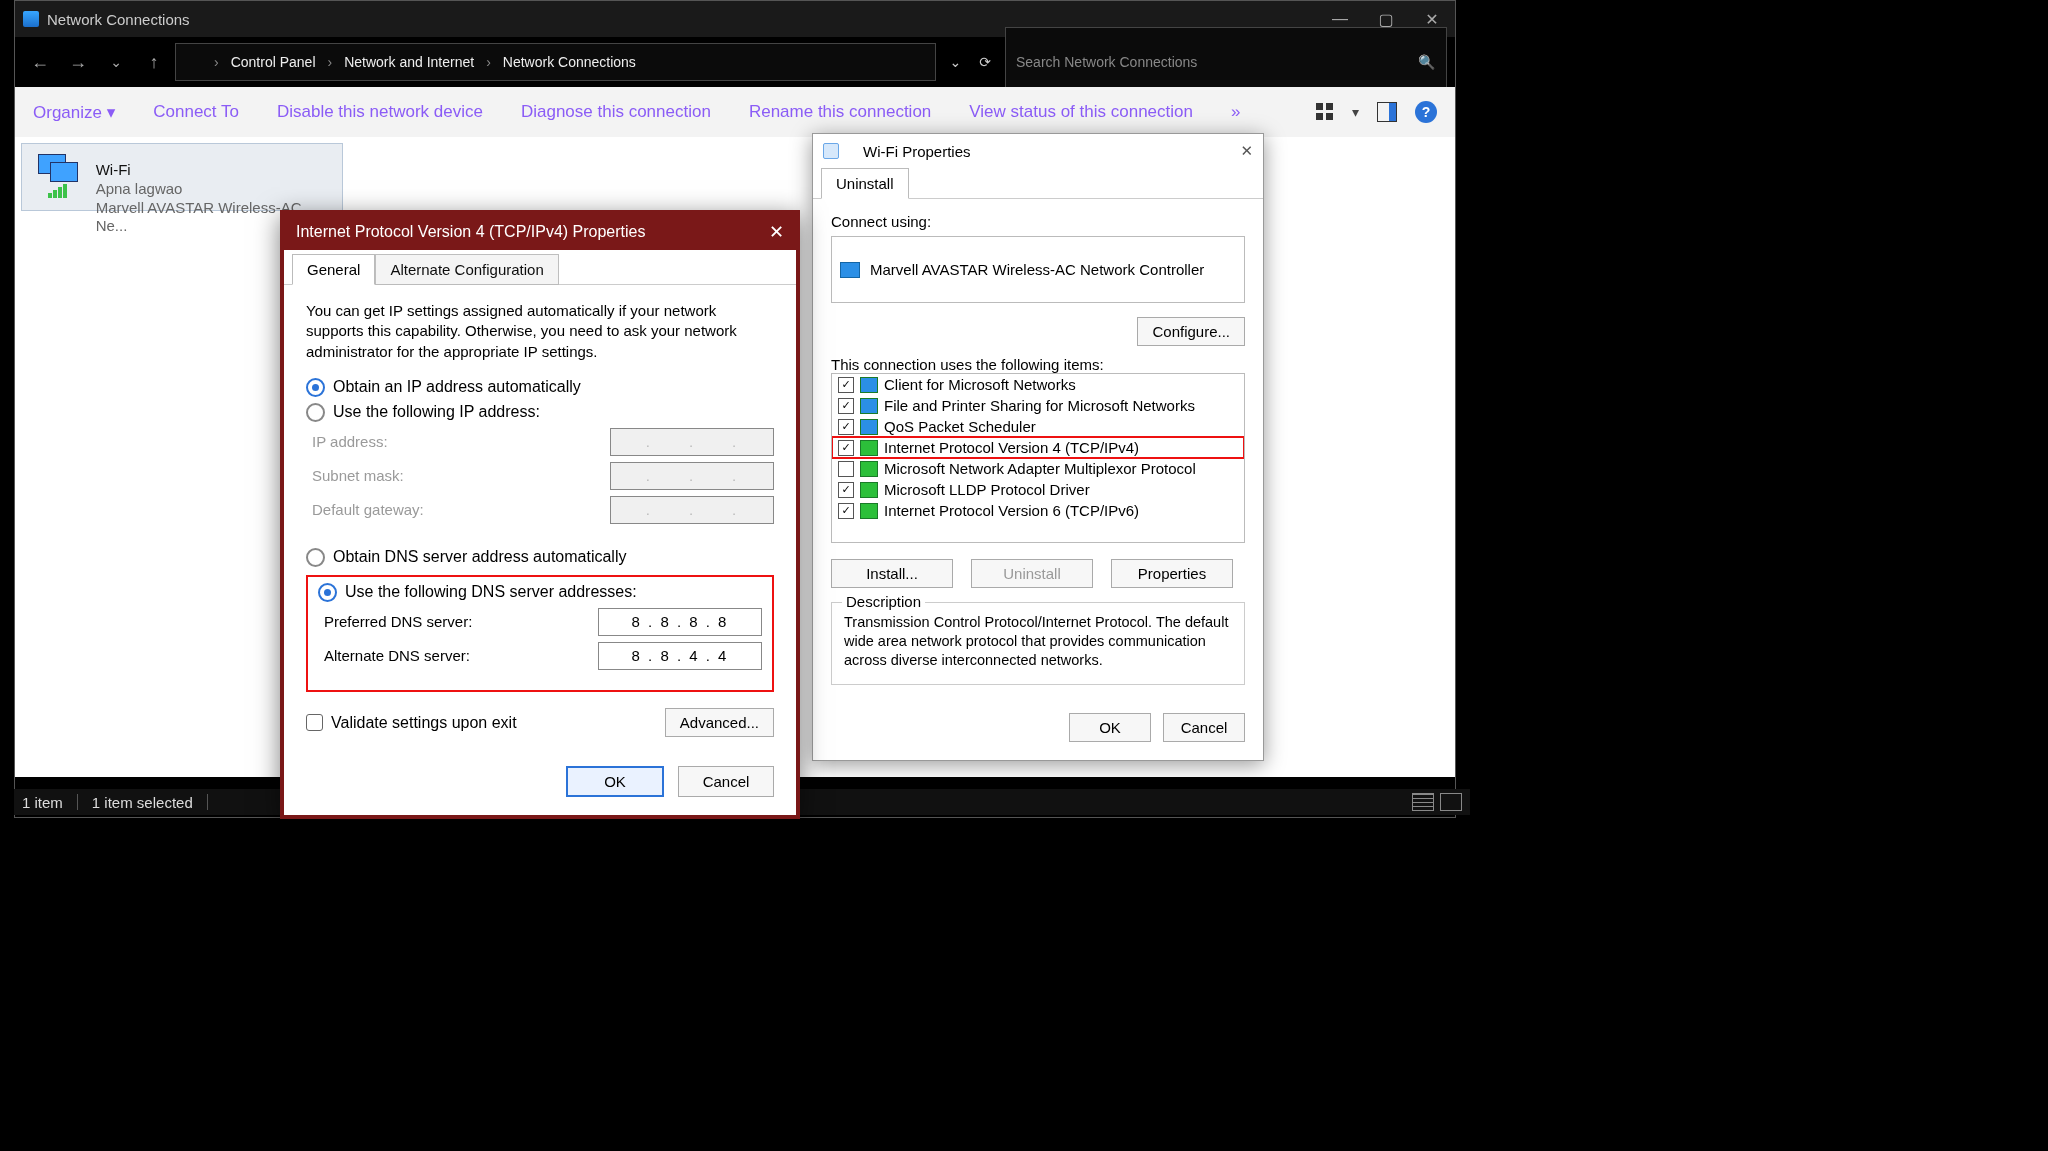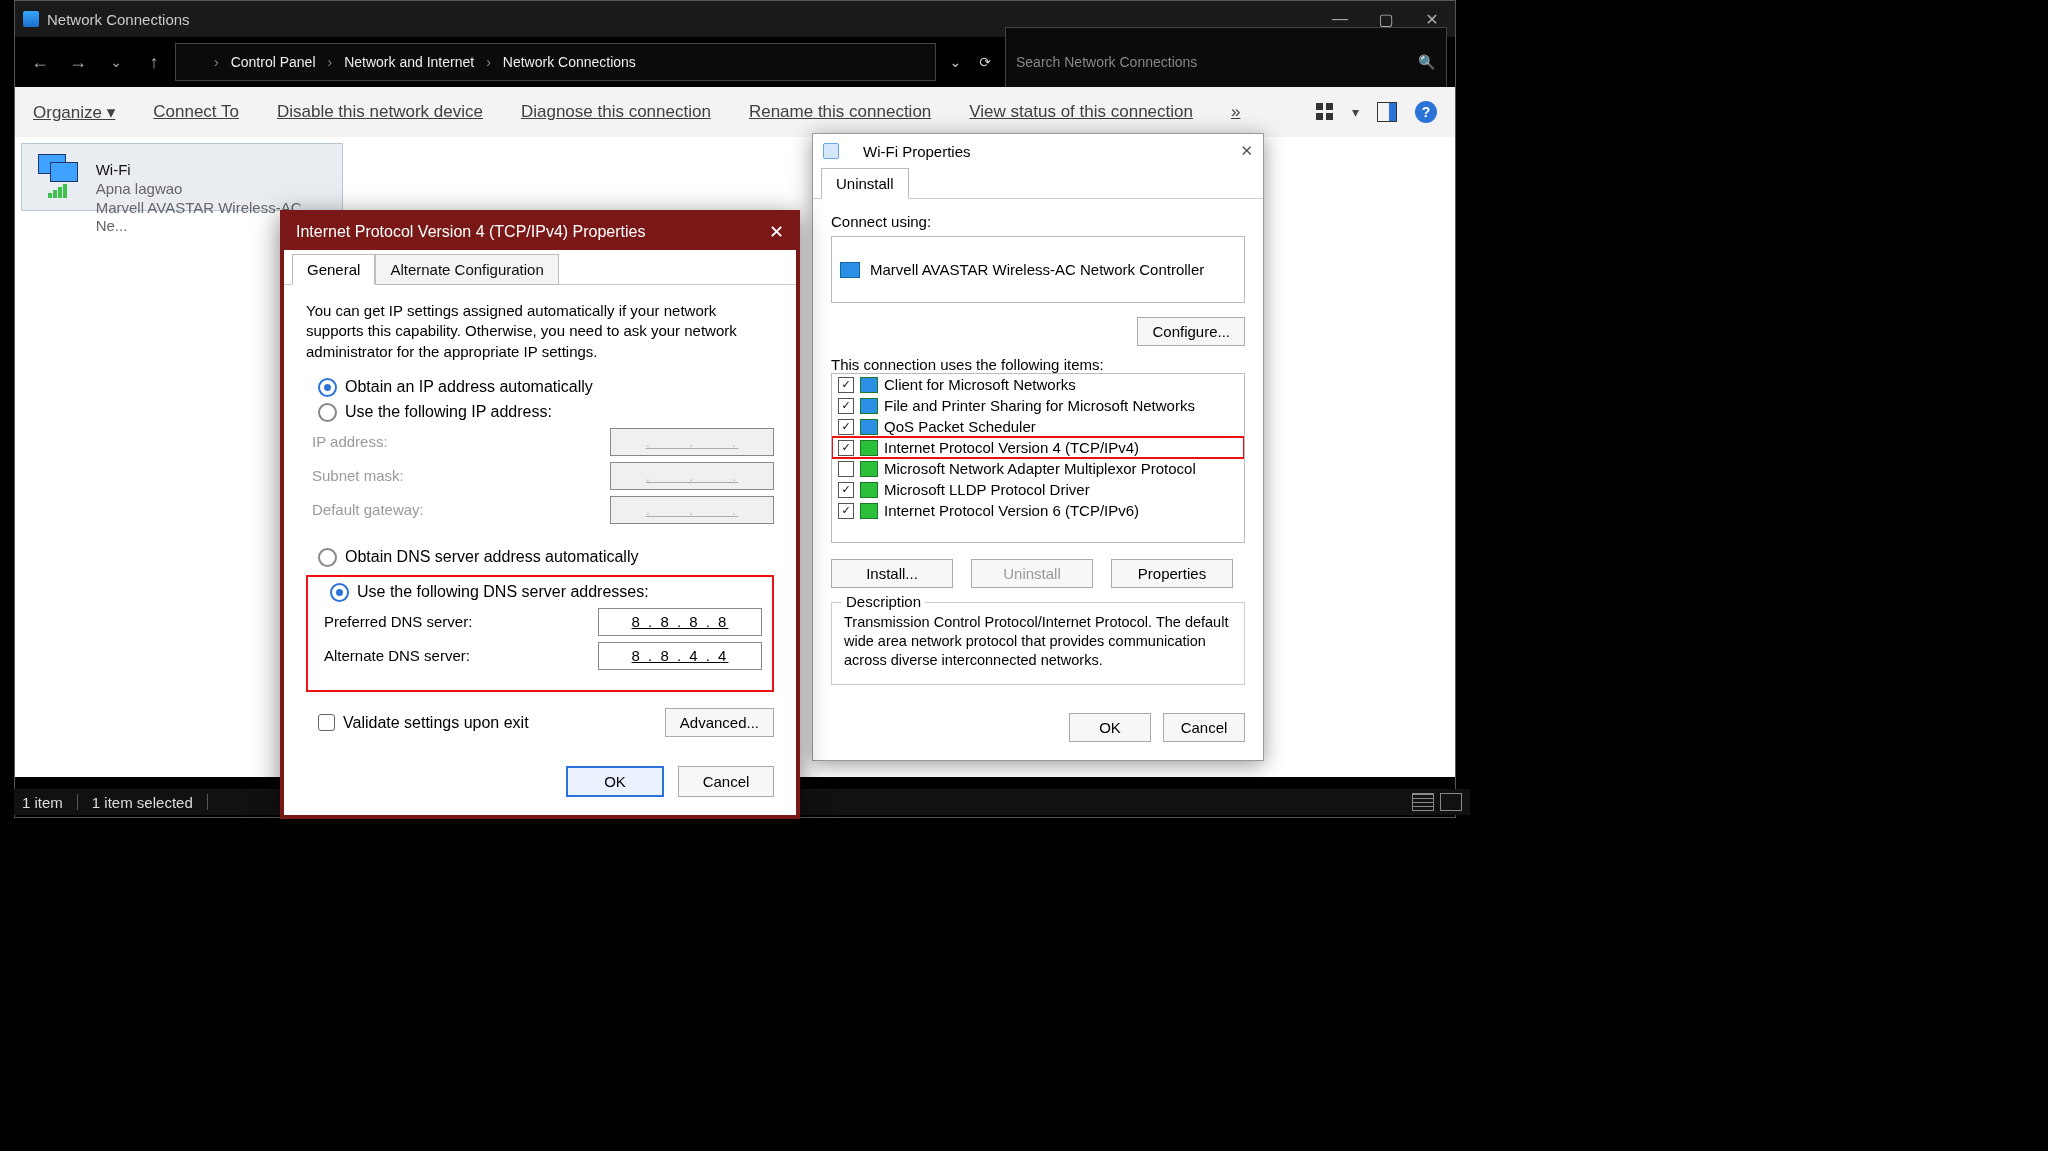--- a/index.html
+++ b/index.html
@@ -10,21 +10,21 @@
   .titlebar .app .net-icon{width:16px;height:16px;background:linear-gradient(#37a6ff,#1b6fcc);border-radius:2px;display:inline-block;}
   .sysbtns{display:flex;}
   .sysbtns div{width:46px;height:36px;display:flex;align-items:center;justify-content:center;color:#aaa;font-size:16px;}
   .navbar{height:50px;background:#000;display:flex;align-items:center;gap:4px;padding:0 8px;}
   .navbtn{width:34px;height:34px;display:flex;align-items:center;justify-content:center;color:#aaa;font-size:18px;}
   .addr{flex:1;height:36px;background:#0b0b0b;border:1px solid #444;display:flex;align-items:center;padding:0 8px;gap:8px;color:#eee;}
   .addr .sep{color:#888;margin:0 4px;}
   .addr-actions{display:flex;align-items:center;gap:18px;padding:0 10px;color:#ccc;}
   .search{width:420px;height:36px;background:#0b0b0b;border:1px solid #444;display:flex;align-items:center;padding:16px 10px;color:#888;justify-content:space-between;}
   .cmdbar{height:50px;background:#f3f3f3;color:#222;display:flex;align-items:center;gap:38px;padding:0 18px;position:relative;}
-  .cmdbar a{color:#404040;font-size:17px;text-decoration:underline;}
+  .cmdbar a{color:#8b5cf6;font-size:17px;}
   .cmdbar .right{margin-left:auto;display:flex;gap:18px;align-items:center;}
   .icosq{width:18px;height:18px;display:inline-block;}
   .content{background:#fff;height:640px;position:relative;}
   .wifi-tile{position:absolute;left:6px;top:6px;width:320px;height:66px;background:#e9edf2;border:1px solid #b9c8d9;display:flex;}
   .wifi-tile .pic{width:56px;height:56px;margin:4px 4px 4px 8px;display:flex;flex-direction:column;align-items:center;justify-content:center;}
   .monitors{position:relative;width:40px;height:28px;}
   .mon{position:absolute;width:26px;height:18px;background:#3fa2ff;border:1px solid #236;}
   .bars{display:flex;align-items:end;gap:1px;height:14px;margin-top:2px;}
   .bars span{width:4px;background:#3cc24a;}
   .bars span:nth-child(1){height:5px}.bars span:nth-child(2){height:8px}.bars span:nth-child(3){height:11px}.bars span:nth-child(4){height:14px}
@@ -58,25 +58,25 @@
   .ipv4{position:absolute;left:280px;top:210px;width:512px;background:#fff;color:#000;border:4px solid #7a1818;box-shadow:0 6px 24px rgba(0,0,0,.5);font-size:16px;}
   .ipv4 .titb{height:36px;background:#7a1818;color:#fff;display:flex;align-items:center;justify-content:space-between;padding:0 12px;}
   .ipv4 .titb .x{font-size:18px;}
   .ipv4 .tabs{padding:4px 8px 0;}
   .ipv4 .tabs .tab{font-size:15px;}
   .ipv4 .tabs .tab.inactive{border-bottom:1px solid #bbb;background:#f4f4f4;opacity:.95;}
   .ipv4-body{padding:10px 22px 16px;}
   .radio{width:15px;height:15px;border:2px solid #2b73d8;border-radius:50%;display:inline-flex;align-items:center;justify-content:center;margin-right:8px;flex:none;}
   .radio.sel::after{content:"";width:7px;height:7px;background:#2b73d8;border-radius:50%;}
   .radio.gray{border-color:#888;}
-  .rrow{display:flex;align-items:center;margin:6px 12px;}
+  .rrow{display:flex;align-items:center;margin:6px 0;}
   .iprow{display:flex;align-items:center;justify-content:space-between;margin:6px 0;padding-left:6px;}
   .iprow label{font-size:15px;}
   .iprow.dis label{color:#9a9a9a;}
-  .ipbox{width:162px;height:26px;border:1px solid #888;background:#fff;text-align:center;letter-spacing:2px;font-size:15px;display:flex;align-items:center;justify-content:center;text-decoration:underline;}
+  .ipbox{width:162px;height:26px;border:1px solid #888;background:#fff;text-align:center;letter-spacing:2px;font-size:15px;display:flex;align-items:center;justify-content:center;}
   .ipbox.dis{background:#f0f0f0;color:#aaa;}
   .ipbox.dis::before{content:".      .      .";white-space:pre;color:#bbb;}
   .dnsbox{border:2px solid #e11;padding:0 10px 14px;margin-top:8px;}
   .checkbox{width:15px;height:15px;border:1px solid #666;border-radius:3px;margin-right:8px;display:inline-block;flex:none;}
   .ipv4-foot{display:flex;justify-content:flex-end;gap:14px;padding:12px 22px 18px;}
   .okbtn{border:2px solid #2b73d8;background:#eaf2ff;width:94px;padding:5px 0;text-align:center;font-size:15px;}
   .plainbtn{border:1px solid #aaa;background:#f7f7f7;width:94px;padding:6px 0;text-align:center;font-size:15px;}
   .help-circle{width:22px;height:22px;border-radius:50%;background:#2b73d8;color:#fff;display:flex;align-items:center;justify-content:center;font-weight:bold;font-size:14px;}
 </style>
 </head>

